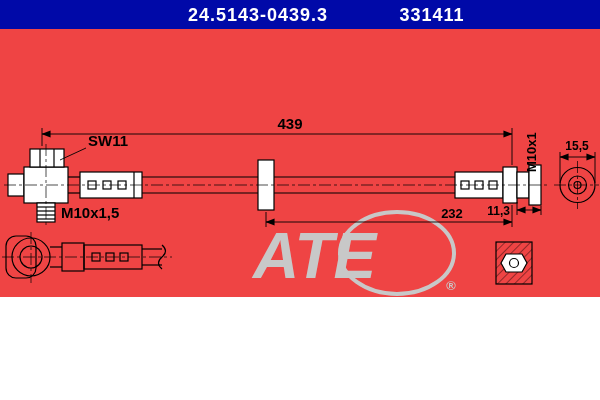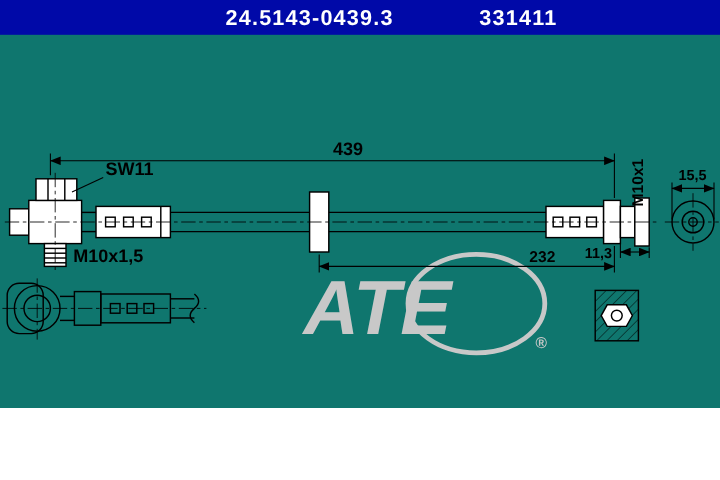--- a/index.html
+++ b/index.html
@@ -1,16 +1,16 @@
 <!DOCTYPE html>
 <html><head>
 <meta charset="utf-8">
 <style>
   html,body{margin:0;padding:0;background:#ffffff;}
-  .canvas{position:relative;width:600px;height:340px;background:#0f766e;overflow:hidden;
+  .canvas{position:relative;width:600px;height:297px;background:#ef4444;overflow:hidden;
           font-family:"Liberation Sans",sans-serif;}
   svg{display:block;}
   text{font-family:"Liberation Sans",sans-serif;}
   .hdr{font-weight:bold;fill:#ffffff;letter-spacing:1px;}
   .dim{font-weight:bold;fill:#000000;}
   .wm{font-style:italic;font-weight:bold;}
 </style>
 </head>
 <body>
 

